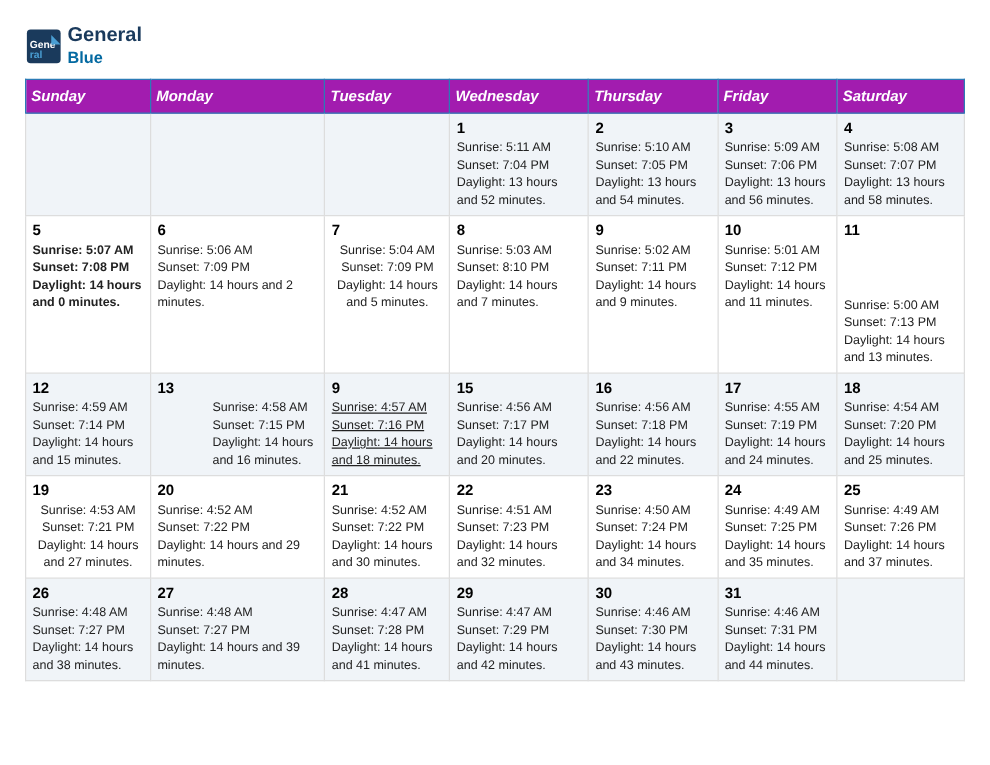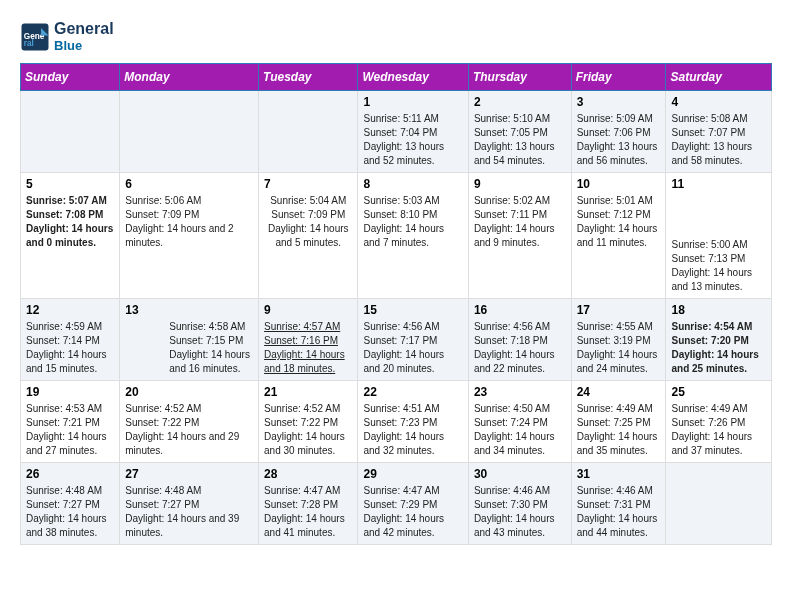--- a/index.html
+++ b/index.html
@@ -220,34 +220,34 @@
         </td>
         <td>
           <span class="day-number">16</span>
           <div class="cell-content" style="white-space: pre-line;">Sunrise: 4:56 AM
 Sunset: 7:18 PM
 Daylight: 14 hours and 22 minutes.</div>
         </td>
         <td>
           <span class="day-number">17</span>
           <div class="cell-content" style="white-space: pre-line;">Sunrise: 4:55 AM
-Sunset: 3:19 PM
+Sunset: 7:19 PM
 Daylight: 14 hours and 24 minutes.</div>
         </td>
         <td>
           <span class="day-number">18</span>
-          <div class="cell-content" style="white-space: pre-line; font-weight: bold;">Sunrise: 4:54 AM
+          <div class="cell-content" style="white-space: pre-line;">Sunrise: 4:54 AM
 Sunset: 7:20 PM
 Daylight: 14 hours and 25 minutes.</div>
         </td>
       </tr>
       <tr>
         <td>
           <span class="day-number">19</span>
-          <div class="cell-content" style="white-space: pre-line;">Sunrise: 4:53 AM
+          <div class="cell-content" style="white-space: pre-line; text-align: center;">Sunrise: 4:53 AM
 Sunset: 7:21 PM
 Daylight: 14 hours and 27 minutes.</div>
         </td>
         <td>
           <span class="day-number">20</span>
           <div class="cell-content" style="white-space: pre-line;">Sunrise: 4:52 AM
 Sunset: 7:22 PM
 Daylight: 14 hours and 29 minutes.</div>
         </td>
         <td>

